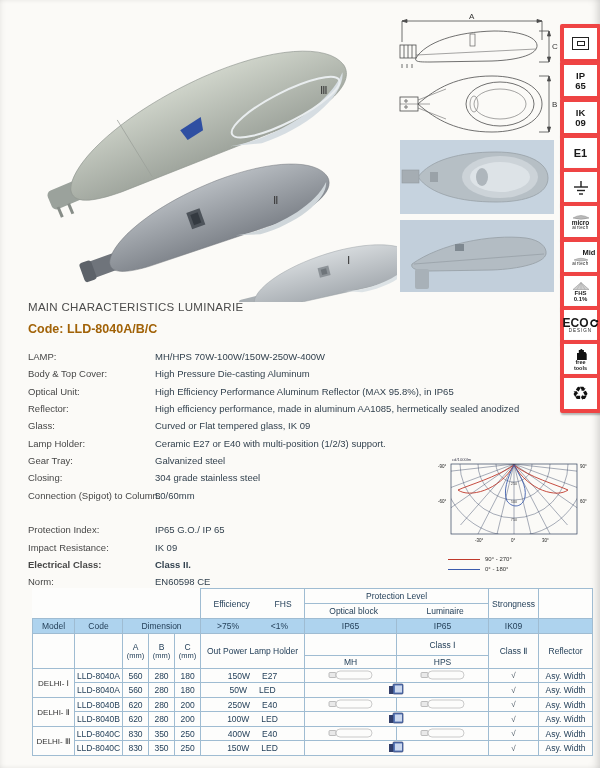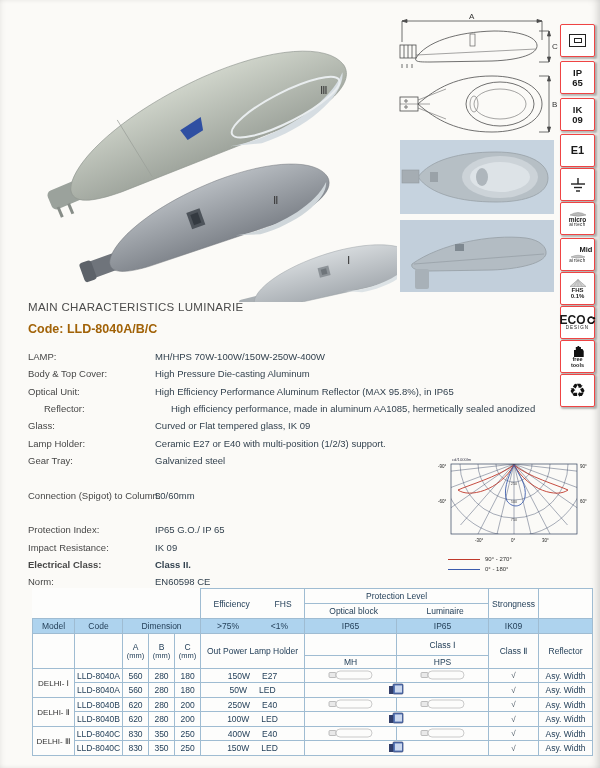--- a/index.html
+++ b/index.html
@@ -9,21 +9,21 @@
   
   .main-title{left:28px;top:301px;font-size:11.5px;color:#4b4b4b;letter-spacing:.3px;}
   .code-title{left:28px;top:322px;font-size:12.5px;font-weight:bold;color:#a16207;}
   
   .spec-row{position:absolute;left:28px;width:491px;font-size:9.5px;color:#3c3c3c;white-space:nowrap;}
   .spec-label{display:inline-block;width:127px;color:#474747;}
   .spec-value{color:#33424f;}
   
   .ph-label{font-size:11px;color:#3a3a3a;font-family:"Liberation Serif",serif;}
   
-  .badge{position:absolute;left:560px;width:33px;height:31px;background:#fff;border:1px solid #ef4444;
+  .badge{position:absolute;left:560px;width:33px;height:31px;background:#fff;border:4px solid #ef4444;
          border-radius:2px;box-shadow:1.5px 1.5px 2px rgba(0,0,0,.28);display:flex;flex-direction:column;
          align-items:center;justify-content:center;line-height:1;color:#1a1a1a;}
   .badge .big{font-size:9.5px;font-weight:bold;}
   .badge .tiny{font-size:4.5px;letter-spacing:.4px;}
   .cls2-outer{width:15px;height:11px;border:1.6px solid #222;display:flex;align-items:center;justify-content:center;}
   .cls2-inner{width:6px;height:3px;border:1.6px solid #222;}
   
   .leg-row{position:absolute;display:flex;align-items:center;gap:5px;}
   .leg-line{width:32px;height:0;border-top:1.4px solid;}
   .leg-text{font-size:6px;color:#333;}
@@ -226,24 +226,25 @@
   <div class="badge" style="top:374px;">
     <span style="font-size:19px;color:#111;">♻</span>
   </div>
 
   <div class="abs main-title">MAIN CHARACTERISTICS LUMINARIE</div>
   <div class="abs code-title">Code: LLD-8040A/B/C</div>
 
   <div class="spec-row" style="top:351px;"><span class="spec-label">LAMP:</span><span class="spec-value">MH/HPS 70W-100W/150W-250W-400W</span></div>
   <div class="spec-row" style="top:368px;"><span class="spec-label">Body &amp; Top Cover:</span><span class="spec-value">High Pressure Die-casting Aluminum</span></div>
   <div class="spec-row" style="top:386px;"><span class="spec-label">Optical Unit:</span><span class="spec-value">High Efficiency Performance Aluminum Reflector (MAX 95.8%), in IP65</span></div>
-  <div class="spec-row" style="top:403px;margin-left:16px;"><span class="spec-label">Reflector:</span><span class="spec-value">High efficiency performance, made in aluminum AA1085, hermetically sealed anodized</span></div>
+  <div class="spec-row" style="top:403px;"><span class="spec-label">Reflector:</span><span class="spec-value">High efficiency performance, made in aluminum AA1085, hermetically sealed anodized</span></div>
   <div class="spec-row" style="top:420px;"><span class="spec-label">Glass:</span><span class="spec-value">Curved or Flat tempered glass, IK 09</span></div>
   <div class="spec-row" style="top:438px;"><span class="spec-label">Lamp Holder:</span><span class="spec-value">Ceramic E27 or E40 with multi-position (1/2/3) support.</span></div>
   <div class="spec-row" style="top:455px;"><span class="spec-label">Gear Tray:</span><span class="spec-value">Galvanized steel</span></div>
+  <div class="spec-row" style="top:472px;"><span class="spec-label">Closing:</span><span class="spec-value">304 grade stainless steel</span></div>
   <div class="spec-row" style="top:490px;"><span class="spec-label">Connection (Spigot) to Column:</span><span class="spec-value">50/60mm</span></div>
   <div class="spec-row" style="top:524px;"><span class="spec-label">Protection Index:</span><span class="spec-value">IP65 G.O./ IP 65</span></div>
   <div class="spec-row" style="top:542px;"><span class="spec-label">Impact Resistance:</span><span class="spec-value">IK 09</span></div>
   <div class="spec-row" style="top:559px;font-weight:bold;"><span class="spec-label">Electrical Class:</span><span class="spec-value">Class II.</span></div>
   <div class="spec-row" style="top:576px;"><span class="spec-label">Norm:</span><span class="spec-value">EN60598 CE</span></div>
 
   <svg class="abs" style="left:437px;top:455px;" width="158" height="94" viewBox="0 0 158 94">
     <defs>
         <clipPath id="pbox">
           <rect x="14" y="9" width="126" height="70"></rect>

